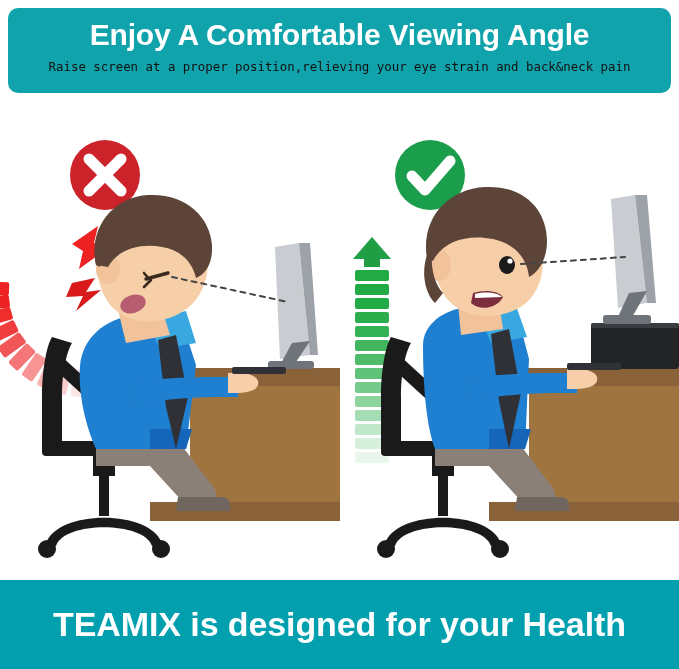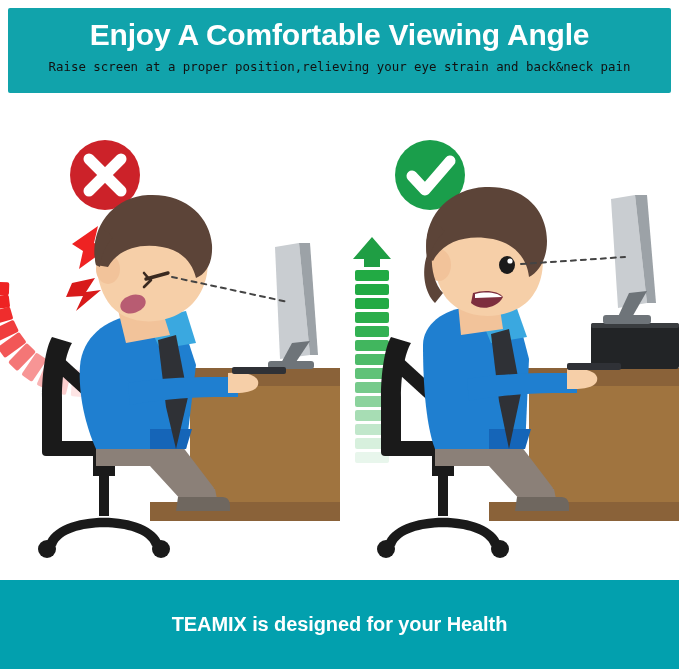--- a/index.html
+++ b/index.html
@@ -19,21 +19,21 @@
   }
 
   
   .top-banner {
     position: absolute;
     left: 8px;
     top: 8px;
     width: 663px;
     height: 85px;
     background: var(--teal, #15a3ab);
-    border-radius: 2px;
+    border-radius: 10px;
     box-sizing: border-box;
     display: flex;
     flex-direction: column;
     align-items: center;
     justify-content: flex-start;
     padding-top: 9px;
   }
   .headline {
     color: #ffffff;
     font-family: "Liberation Sans", sans-serif;
@@ -64,21 +64,21 @@
     height: 89px;
     background: var(--teal, #02a0ae);
     display: flex;
     align-items: center;
     justify-content: center;
   }
   .bottom-banner-text {
     color: #ffffff;
     font-family: "Liberation Sans", sans-serif;
     font-weight: bold;
-    font-size: 20px;
+    font-size: 34px;
     white-space: nowrap;
     letter-spacing: -0.1px;
   }
 
   
   .stage {
     position: absolute;
     left: 0;
     top: 97px;
     width: 679px;

